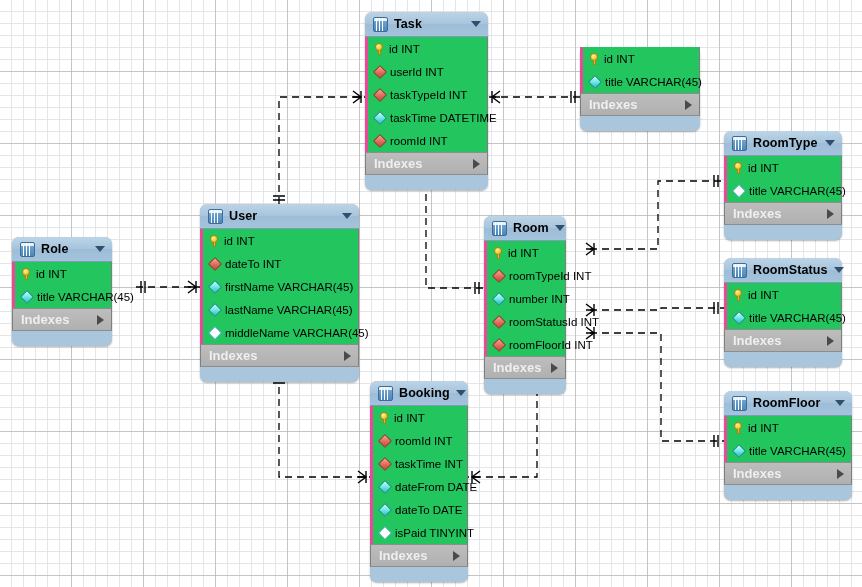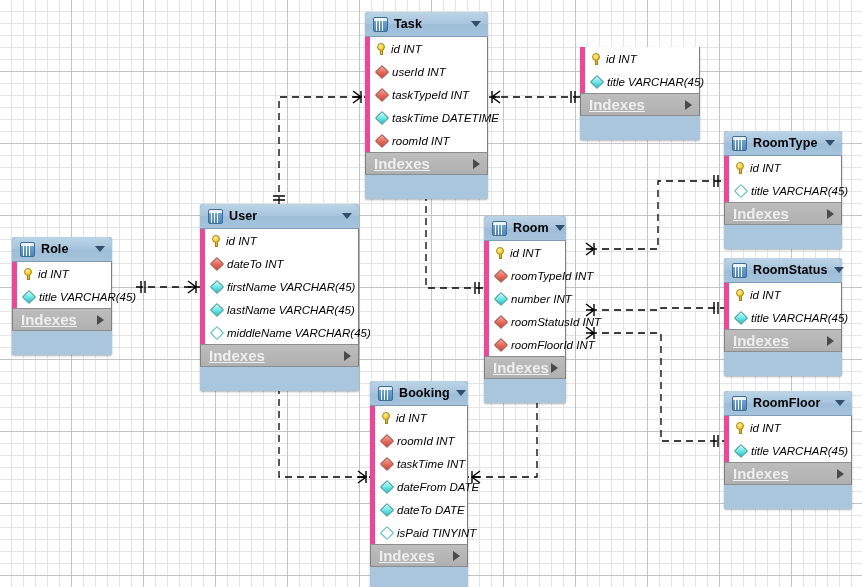--- a/index.html
+++ b/index.html
@@ -16,24 +16,24 @@
     background-size:72px 72px,72px 72px,12px 12px,12px 12px;
     background-position:-1px -1px,-1px -1px,-1px -1px,-1px -1px;
     overflow:hidden;
     position:relative;
   }
   #canvas{position:absolute;inset:0;width:862px;height:587px;}
   #links{position:absolute;left:0;top:0;width:862px;height:587px;pointer-events:none;}
 
   .table{
     position:absolute;
-    border-radius:2px;
+    border-radius:7px;
     background:#a9c6dd;
     box-shadow:0 1px 2px rgba(0,0,0,.30);
-    padding-bottom:24px;
+    padding-bottom:15px;
     box-sizing:border-box;
   }
   .thead{
     height:24px;
     display:flex;align-items:center;
     padding:0 7px 0 8px;
     border-radius:7px 7px 0 0;
     background:linear-gradient(to bottom,#bcd4e6 0%,#a8c5dd 48%,#9dbdd8 52%,#a5c3db 100%);
     border-bottom:1px solid #7e9cb6;
   }
@@ -50,24 +50,23 @@
     flex:1 1 auto;
     font-size:12.5px;font-weight:bold;color:#000;
     letter-spacing:.1px;white-space:nowrap;
   }
   .caret{
     flex:0 0 auto;width:0;height:0;margin-left:6px;
     border-left:5px solid transparent;border-right:5px solid transparent;
     border-top:6px solid #2f4f6d;
   }
   .cols{
-    background:#ffffff;
-    border-left:5px solid #ec4899;
+    background:#22c55e;
+    border-left:3px solid #ec4899;
     border-right:1px solid #7f7f7f;
-    font-style:italic;
   }
   .col{
     display:flex;align-items:center;
     height:23px;padding-left:7px;
     font-size:11.5px;color:#000;white-space:nowrap;
   }
   .ic{flex:0 0 auto;margin-right:5px;display:inline-block;}
   .ic-key{
     width:9px;height:12px;position:relative;
   }
@@ -100,21 +99,21 @@
     border:1px solid #49b6bb;
   }
   .findexes{
     height:21px;display:flex;align-items:center;
     padding:0 7px 0 8px;
     background:linear-gradient(to bottom,#bdbdbd 0%,#b0b0b0 100%);
     border-left:1px solid #7f7f7f;border-right:1px solid #7f7f7f;
     border-top:1px solid #8d8d8d;border-bottom:1px solid #8d8d8d;
   }
   .findexes .lbl{
-    flex:1 1 auto;font-size:15px;color:#efefef;font-weight:bold;white-space:nowrap;text-decoration:underline;
+    flex:1 1 auto;font-size:13px;color:#efefef;font-weight:bold;white-space:nowrap;
   }
   .tri-r{
     flex:0 0 auto;width:0;height:0;
     border-top:5px solid transparent;border-bottom:5px solid transparent;
     border-left:7px solid #4a4a4a;
   }
 </style>
 </head>
 <body>
 

